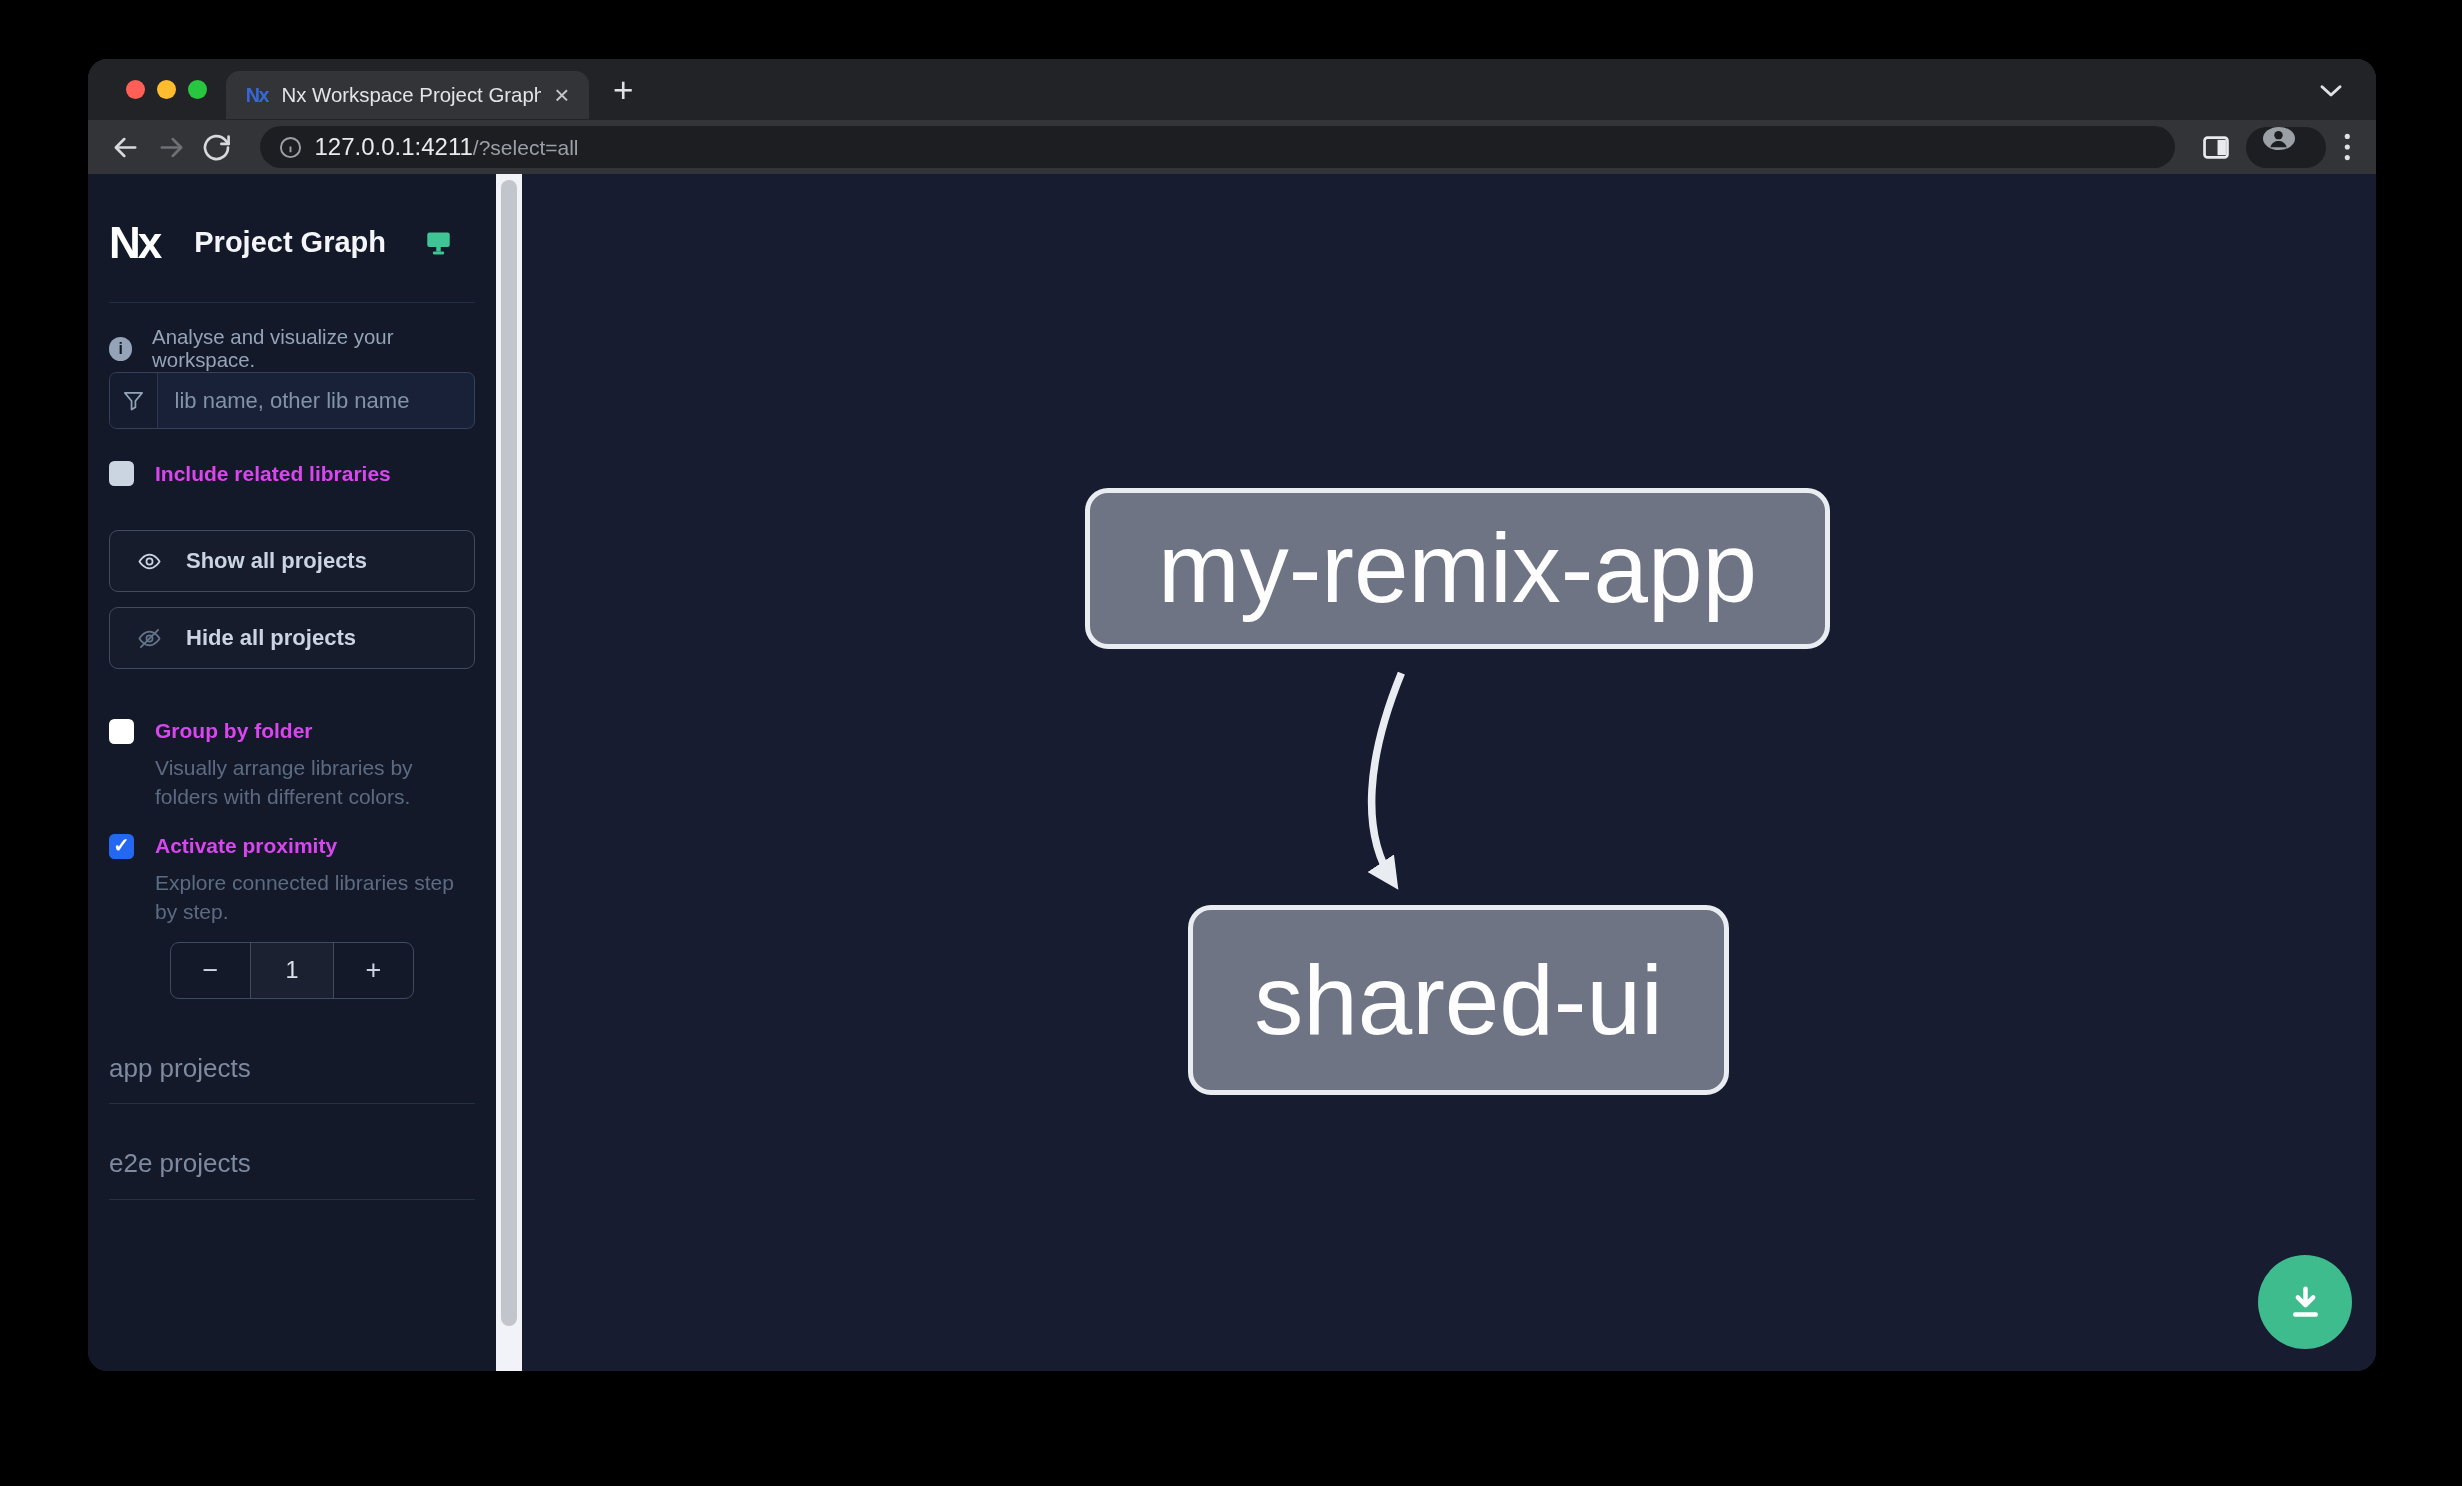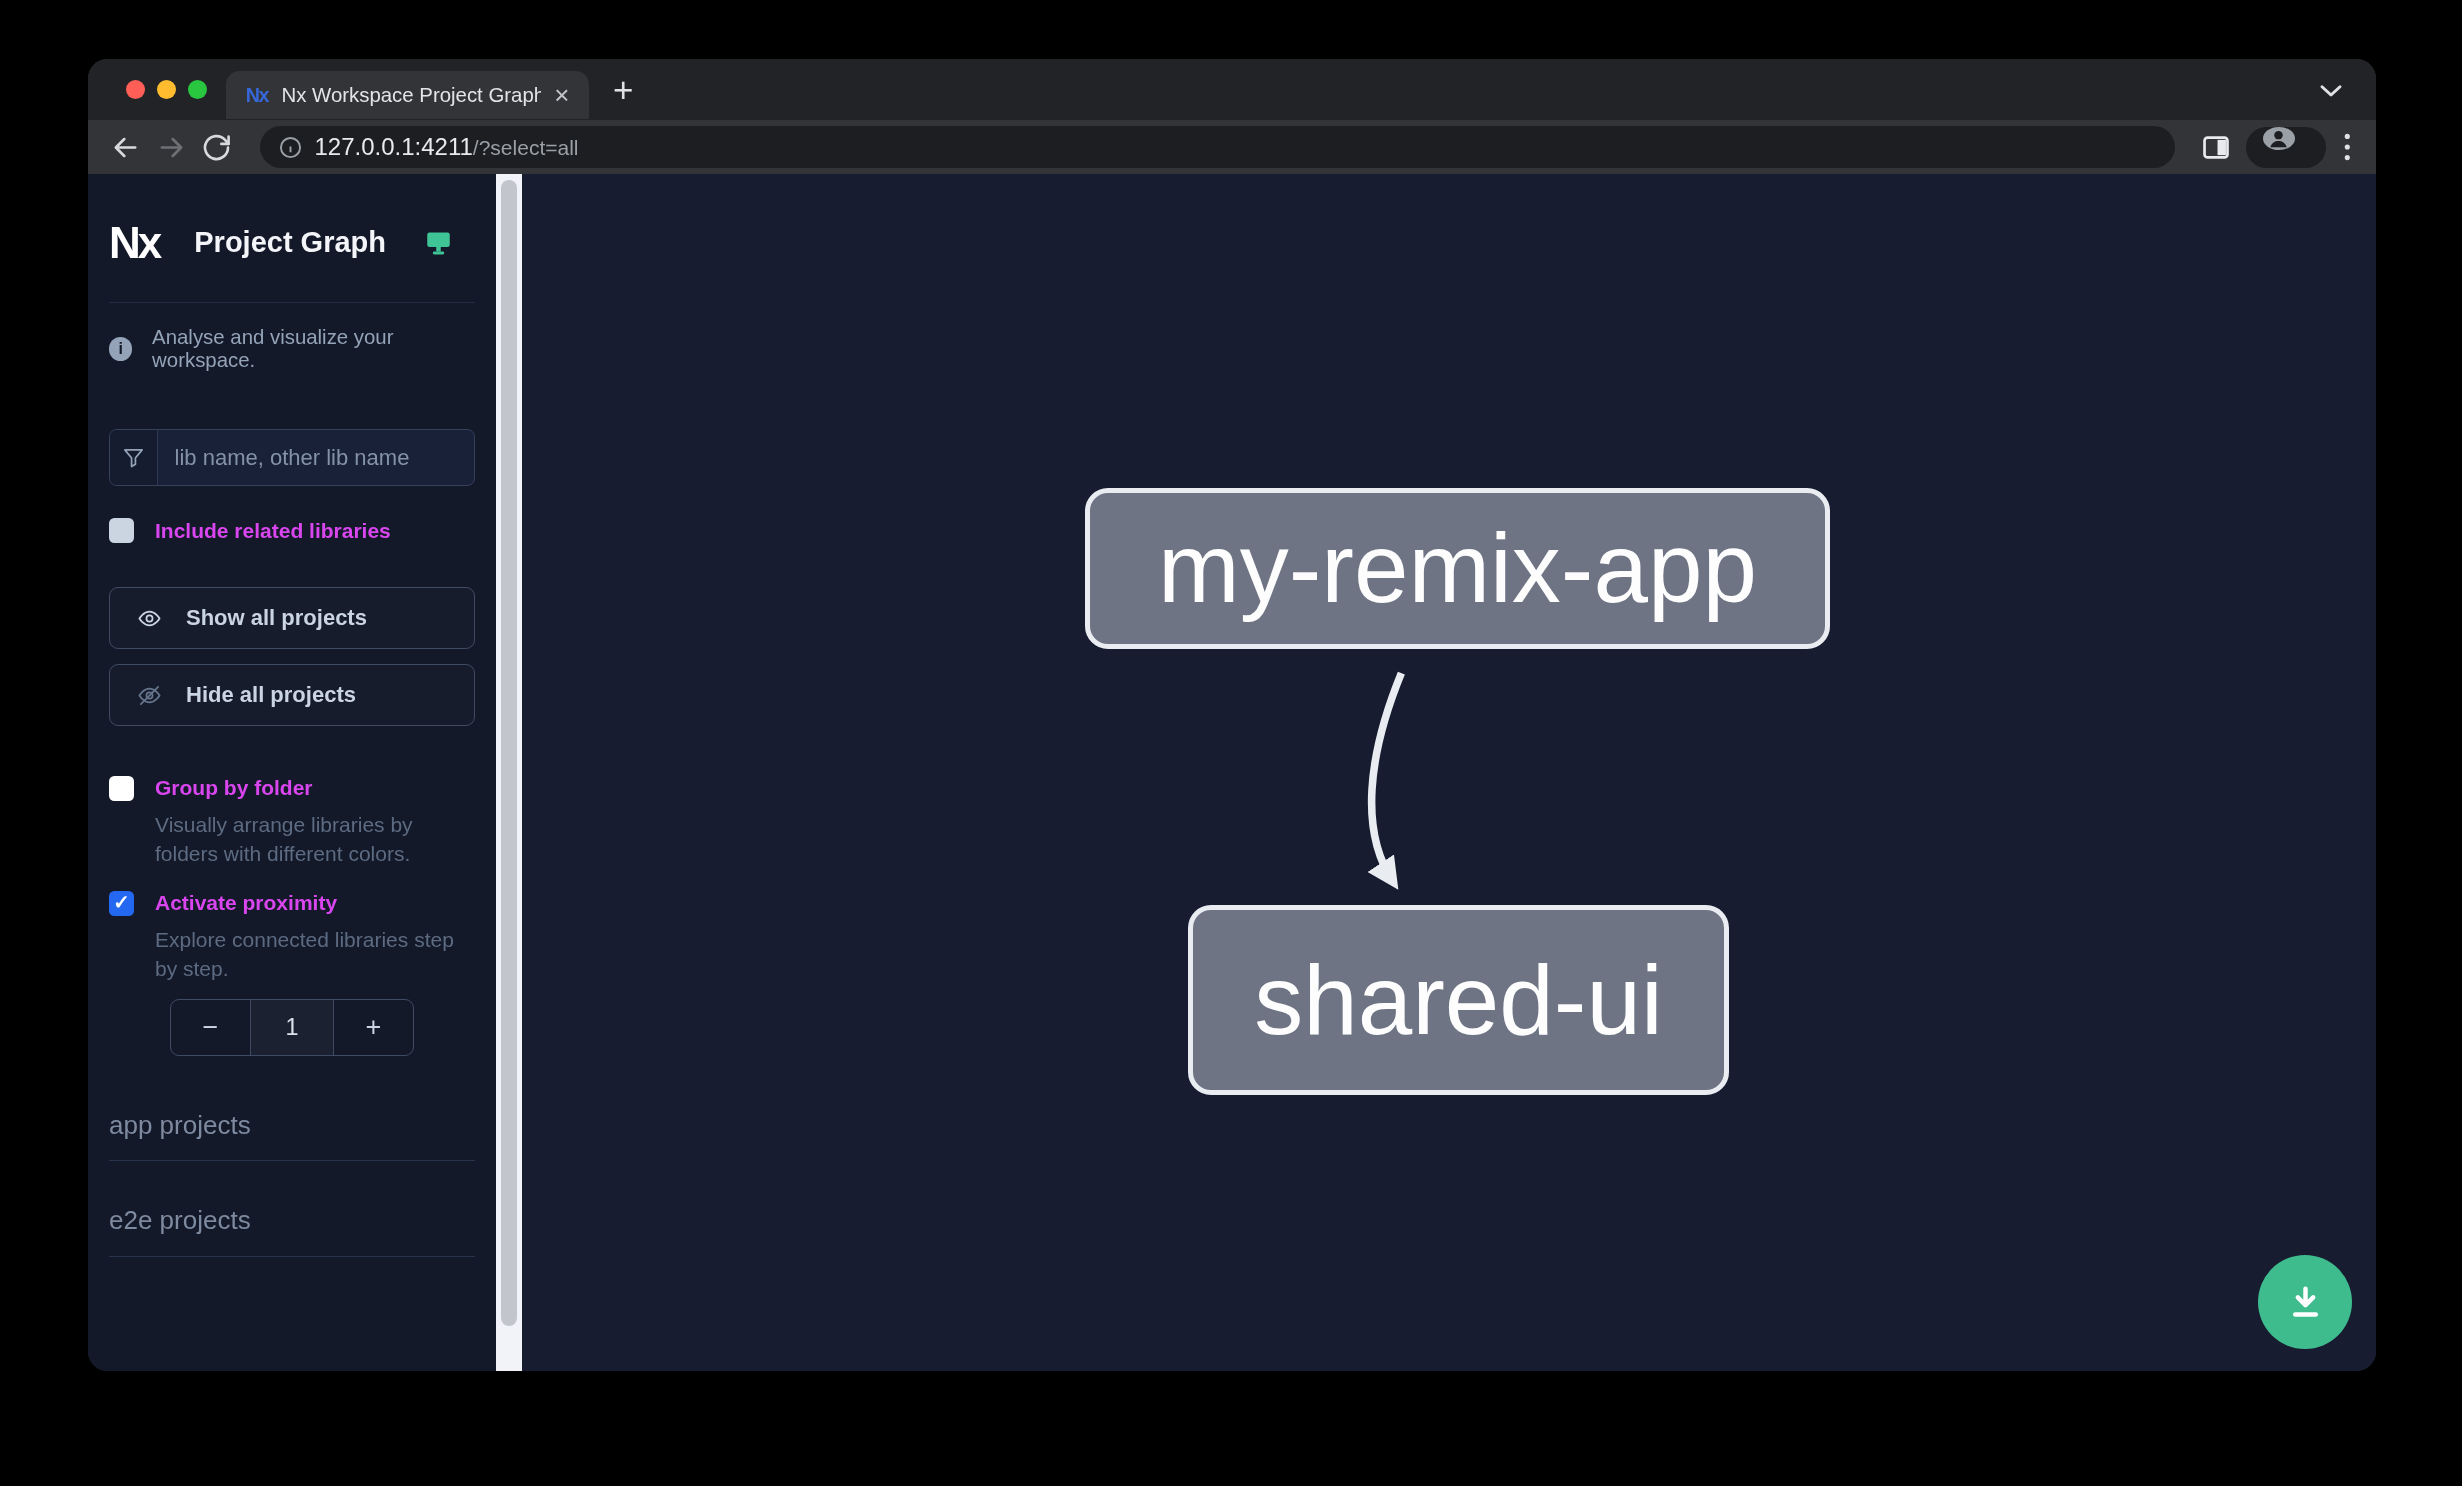--- a/index.html
+++ b/index.html
@@ -54,21 +54,21 @@
              margin-right:35px; line-height:53px; }
   .sb-title { font-size:29px; font-weight:700; color:#f3f5f9; }
   .monitor { margin-left:38px; color:#3fc495; display:flex; }
 
   .sb-info { margin-top:23px; display:flex; align-items:center; gap:19.7px; }
   .info-badge { width:23.4px; height:23.4px; border-radius:50%; background:#94a3b8;
                 color:#131929; font-size:16px; font-weight:700; display:flex;
                 align-items:center; justify-content:center; flex-shrink:0; }
   .sb-tagline { font-size:20.4px; color:#94a3b8; }
 
-  .sb-search { margin-top:57px; height:57px; border:1.5px solid #36415a;
+  .sb-search { height:57px; border:1.5px solid #36415a;
                border-radius:7.6px; display:flex; background:#192138; overflow:hidden; }
   .search-iconbox { width:48px; display:flex; align-items:center; justify-content:center;
                     border-right:1.5px solid #2c3852; background:#151c30; flex-shrink:0; }
   .sb-search input { flex:1; min-width:0; background:transparent; border:0; outline:0;
                      color:#e2e8f0; font-size:22px; padding:0 16.6px;
                      font-family:"Liberation Sans", sans-serif; }
   .sb-search input::placeholder { color:#8392a8; }
 
   .cb-row { display:flex; gap:21px; }
   .cb { width:25px; height:25px; border-radius:5.3px; flex-shrink:0; margin-top:2.3px;

